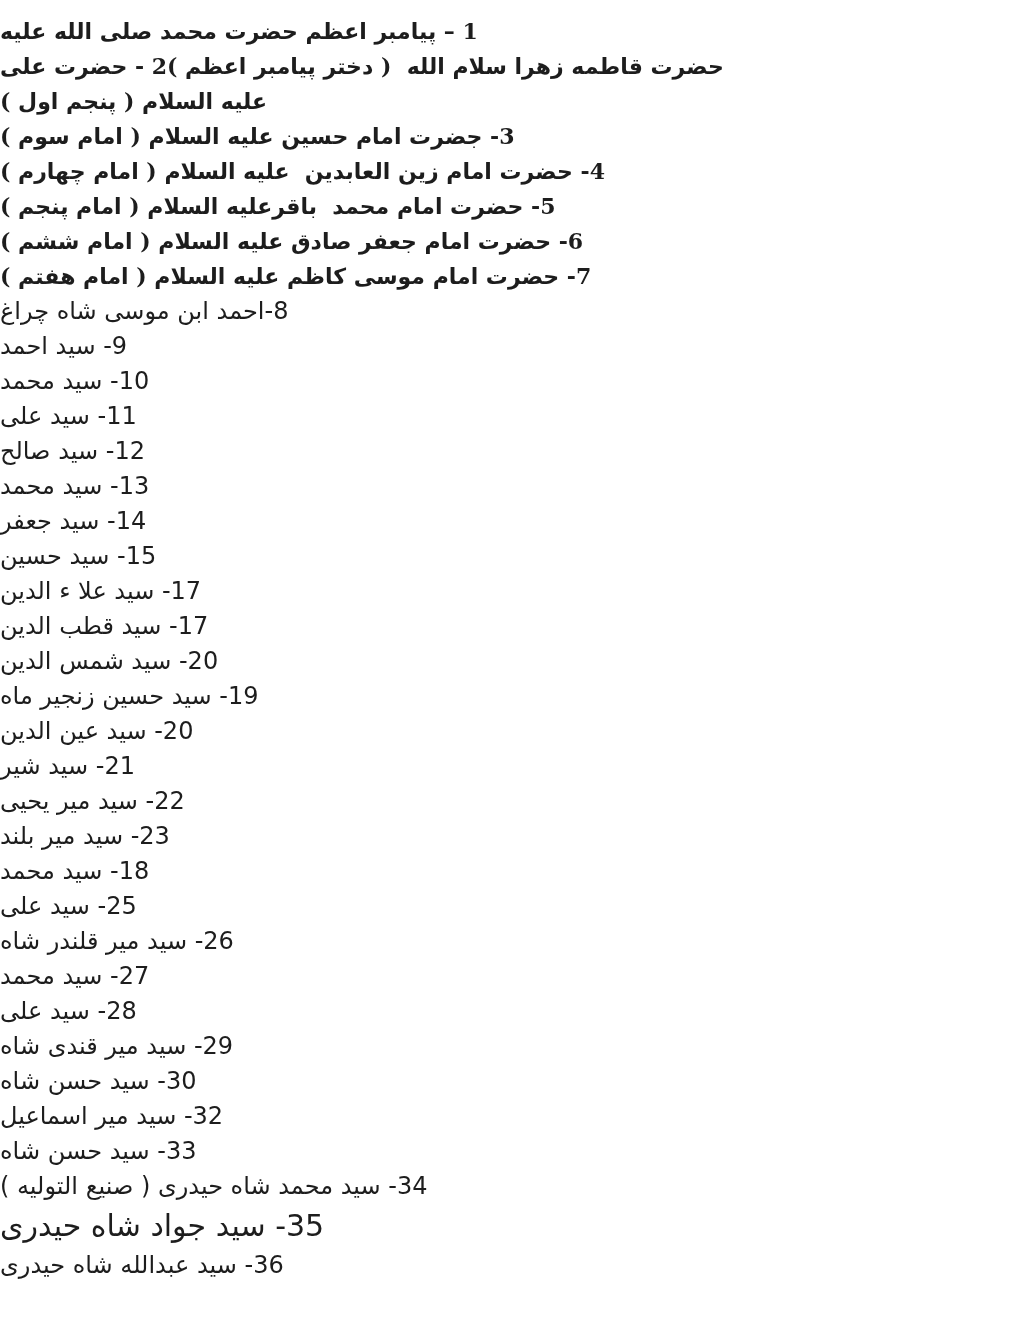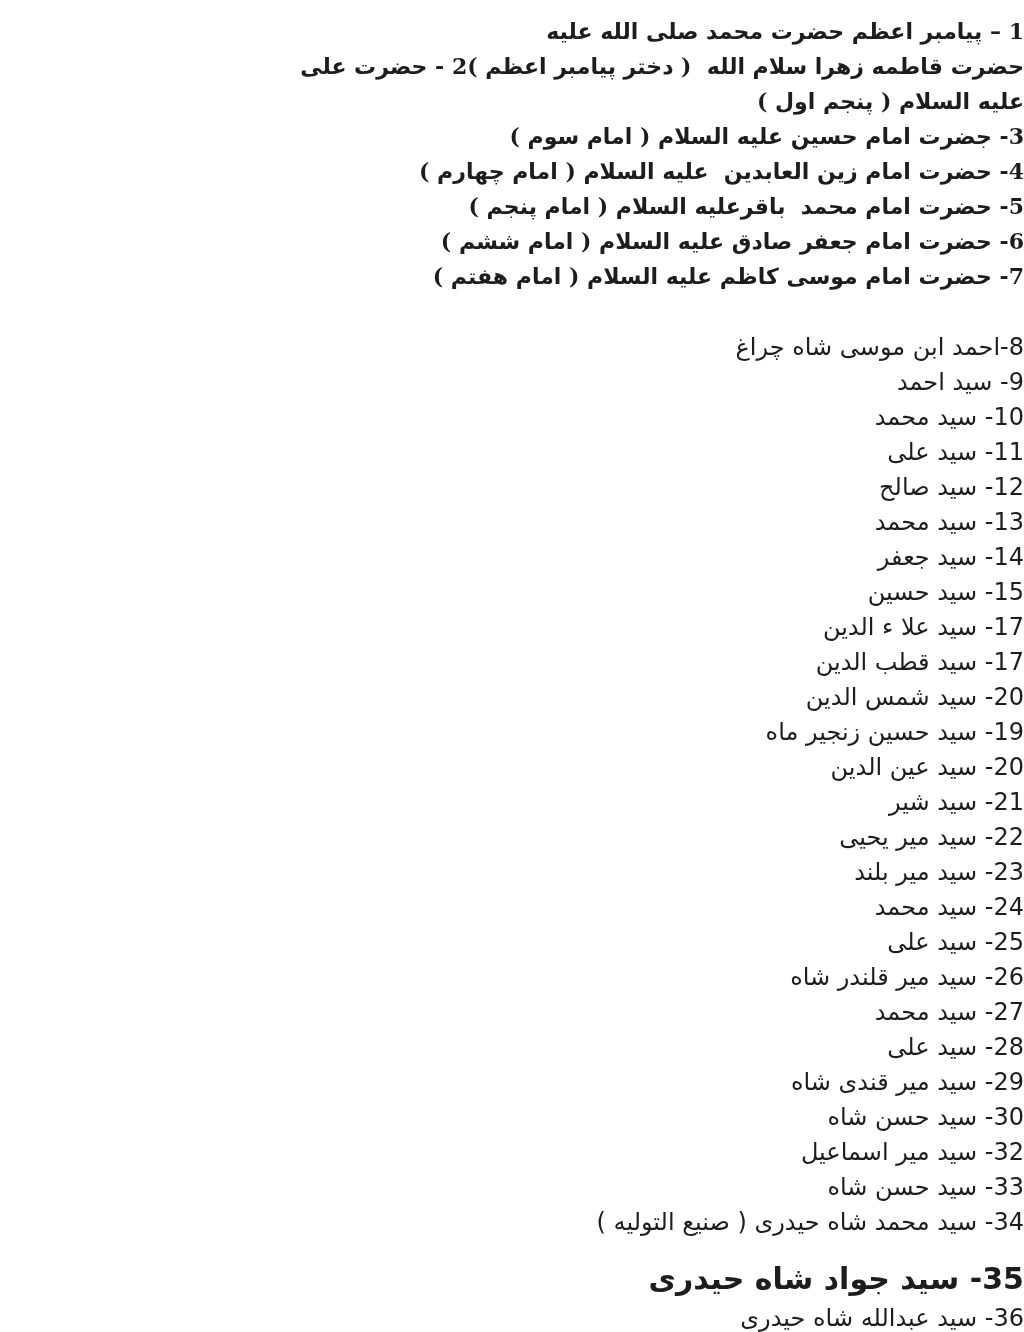--- a/index.html
+++ b/index.html
@@ -9,51 +9,49 @@
   body {
     width: 1024px;
     height: 1332px;
     background: #ffffff;
     overflow: hidden;
   }
   .page {
     width: 1024px;
     height: 1332px;
     direction: rtl;
-    text-align: right;
+    text-align: left;
     color: #1d1d1d;
     overflow: hidden;
   }
   .line {
     white-space: pre-wrap;
   }
   
   .intro-section {
     padding-top: 14px;
     font-family: "DejaVu Serif", "DejaVu Sans", serif;
     font-size: 22px;
     line-height: 35px;
     font-weight: 600;
   }
   
   .lineage-section {
-    margin-top: 36px;
     font-family: "DejaVu Sans", "Liberation Sans", sans-serif;
     font-size: 24px;
     line-height: 35px;
     font-weight: 400;
   }
   
   .final-line {
     font-family: "DejaVu Sans", "Liberation Sans", sans-serif;
     font-size: 30px;
-    font-weight: 700;
+    font-weight: 400;
     line-height: 44px;
     white-space: pre-wrap;
-    margin-top: 17px;
   }
   
   .clipped-line {
     font-family: "DejaVu Sans", "Liberation Sans", sans-serif;
     font-size: 24px;
     line-height: 35px;
     font-weight: 400;
     white-space: pre-wrap;
   }
 </style>
@@ -85,21 +83,21 @@
       <div class="line">14- سید جعفر</div>
       <div class="line">15- سید حسین</div>
       <div class="line">17- سید علا ء الدین</div>
       <div class="line">17- سید قطب الدین</div>
       <div class="line">20- سید شمس الدین</div>
       <div class="line">19- سید حسین زنجیر ماه</div>
       <div class="line">20- سید عین الدین</div>
       <div class="line">21- سید شیر</div>
       <div class="line">22- سید میر یحیی</div>
       <div class="line">23- سید میر بلند</div>
-      <div class="line">24- سید محمد</div>
+      <div class="line">18- سید محمد</div>
       <div class="line">25- سید علی</div>
       <div class="line">26- سید میر قلندر شاه</div>
       <div class="line">27- سید محمد</div>
       <div class="line">28- سید علی</div>
       <div class="line">29- سید میر قندی شاه</div>
       <div class="line">30- سید حسن شاه</div>
       <div class="line">32- سید میر اسماعیل</div>
       <div class="line">33- سید حسن شاه</div>
       <div class="line">34- سید محمد شاه حیدری ( صنیع التولیه )</div>
     </div>

